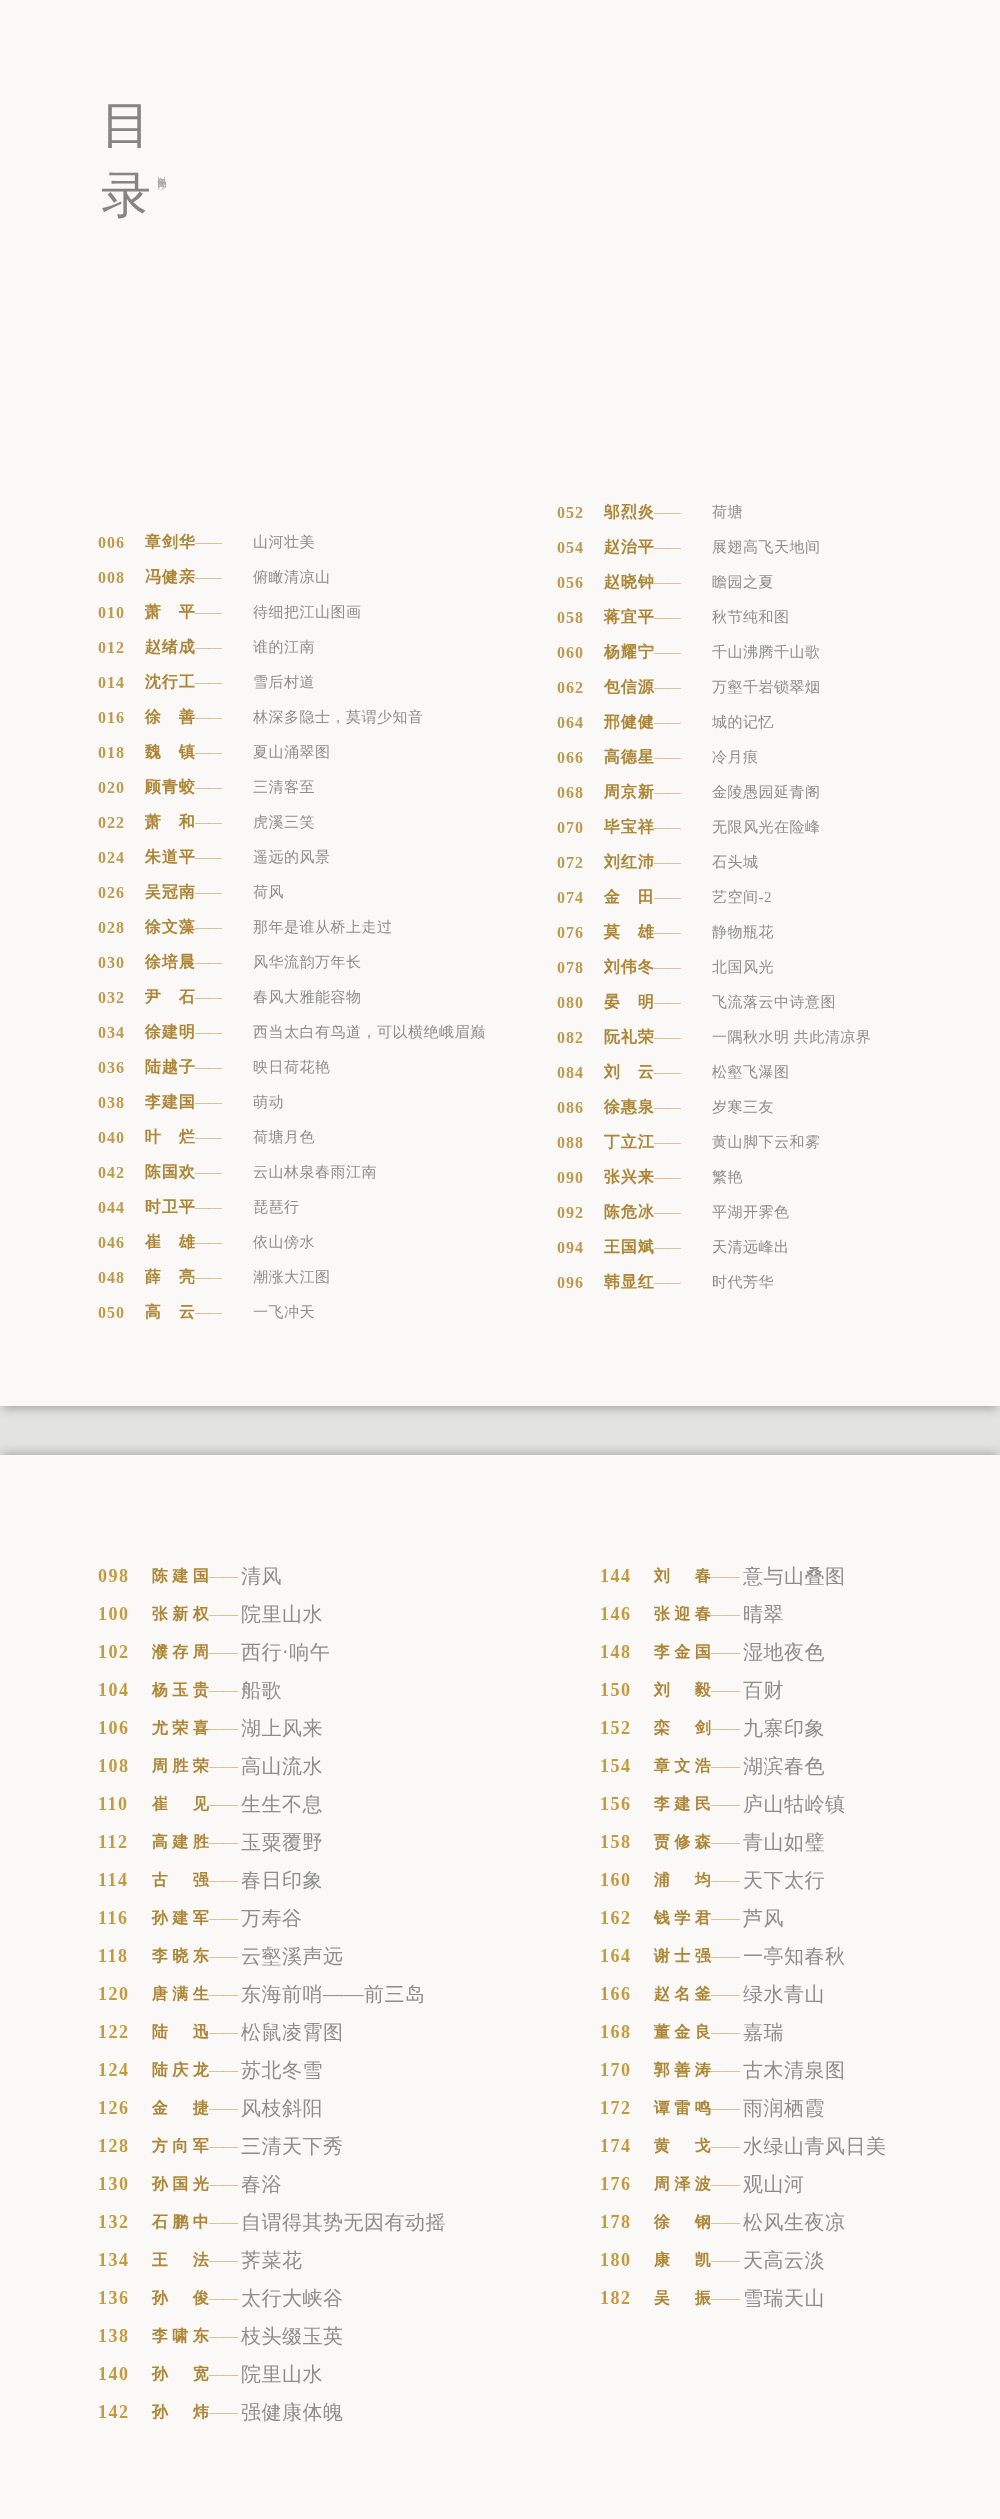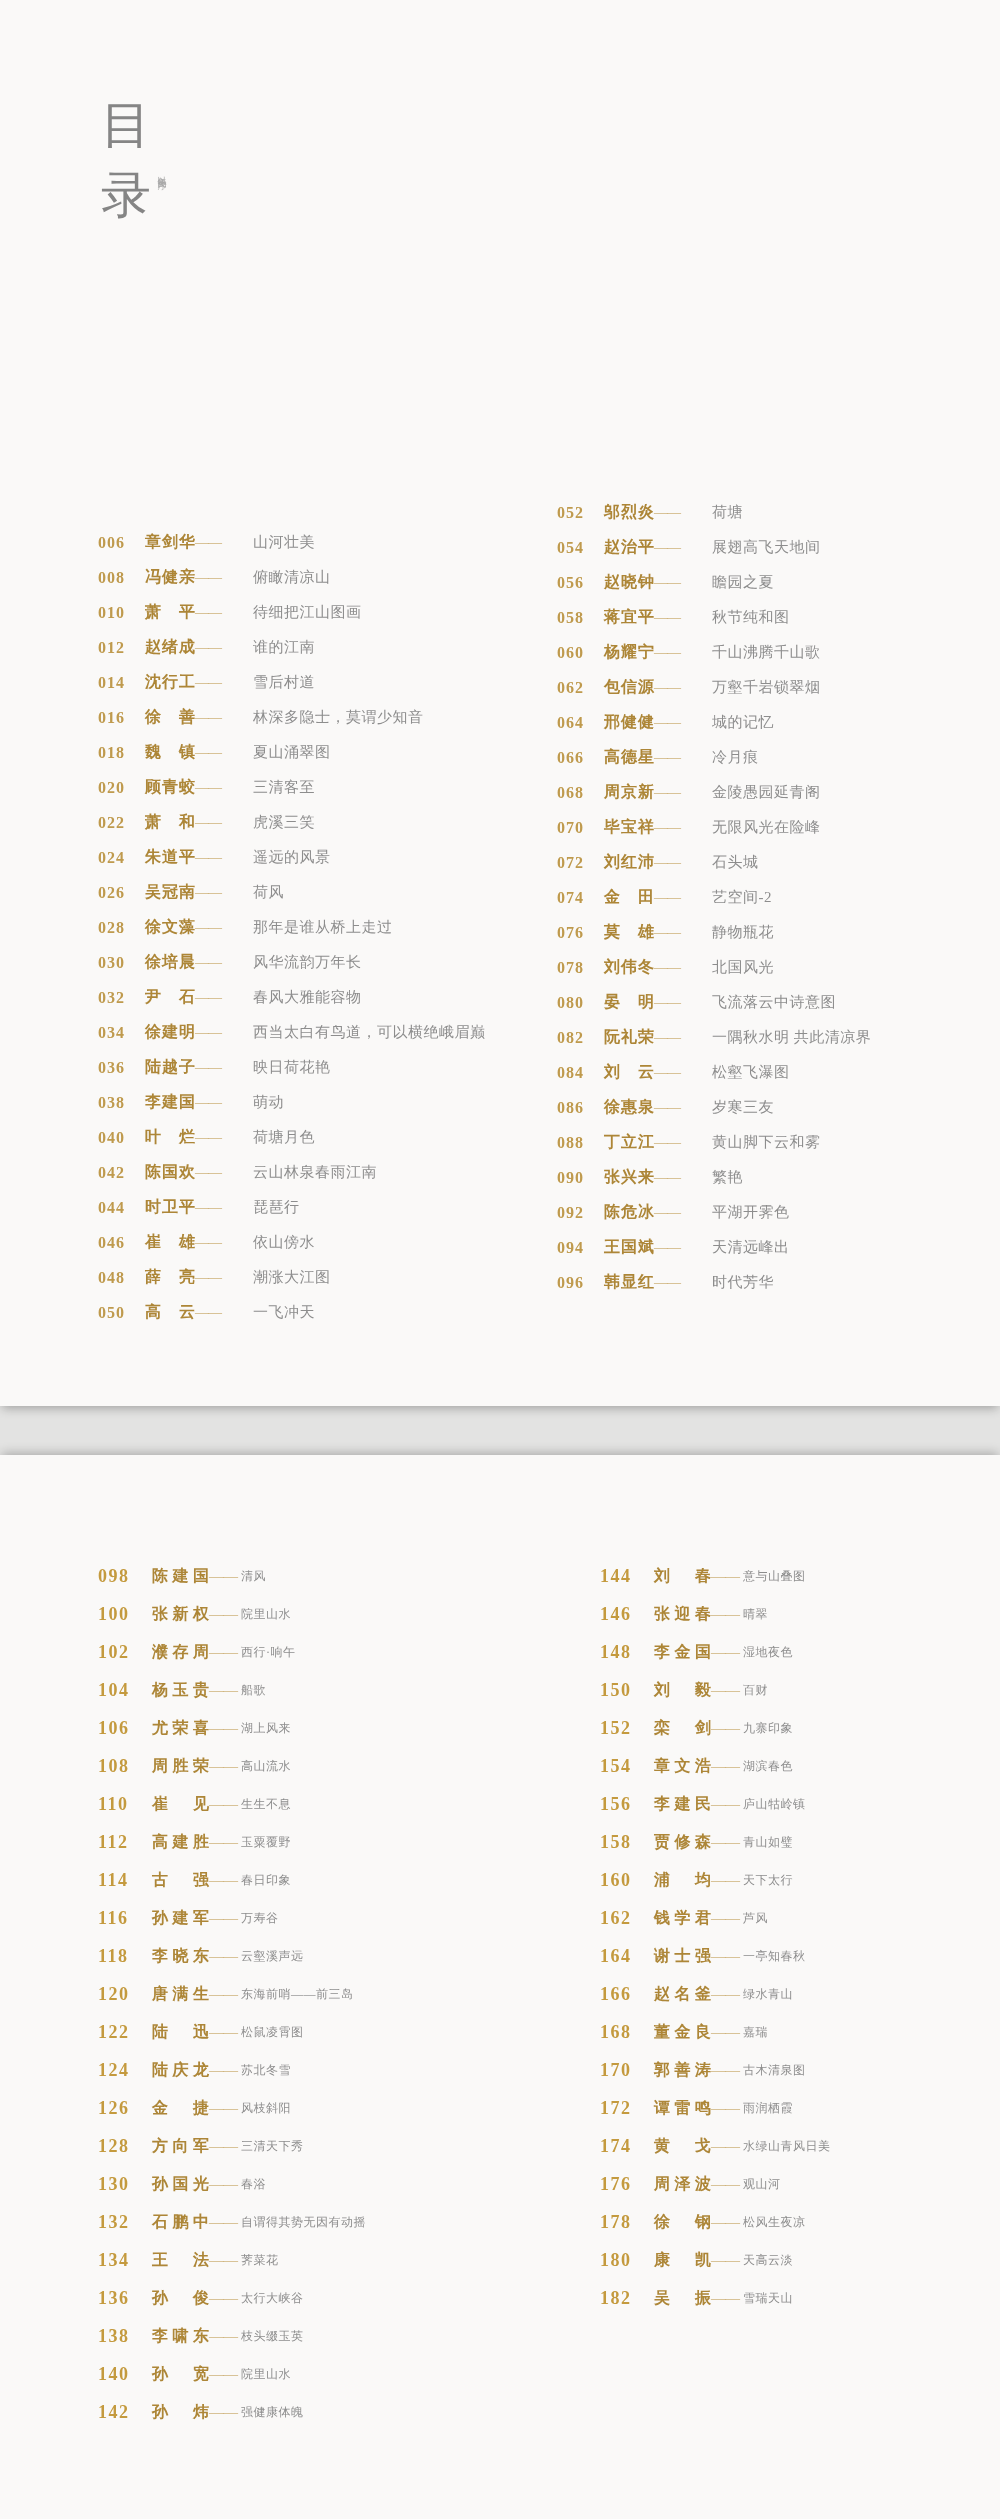--- a/index.html
+++ b/index.html
@@ -96,21 +96,21 @@
     margin-right: 4px;
     flex: 0 0 auto;
   }
   .p1 .dash { font-size: 14px; }
   .p2 .dash { font-size: 15px; }
 
   .work {
     color: #8d8d8d;
   }
   .p1 .work { font-size: 15px; letter-spacing: 0.5px; margin-left: 28px; }
-  .p2 .work { font-size: 12px; letter-spacing: 0.5px; }
+  .p2 .work { font-size: 20px; letter-spacing: 0.5px; }
 </style>
 </head>
 <body>
 
 <div class="page p1" id="page1">
 
   <div class="book-title">
     <div class="title-char">目</div>
     <div class="title-char">录</div>
   </div>

